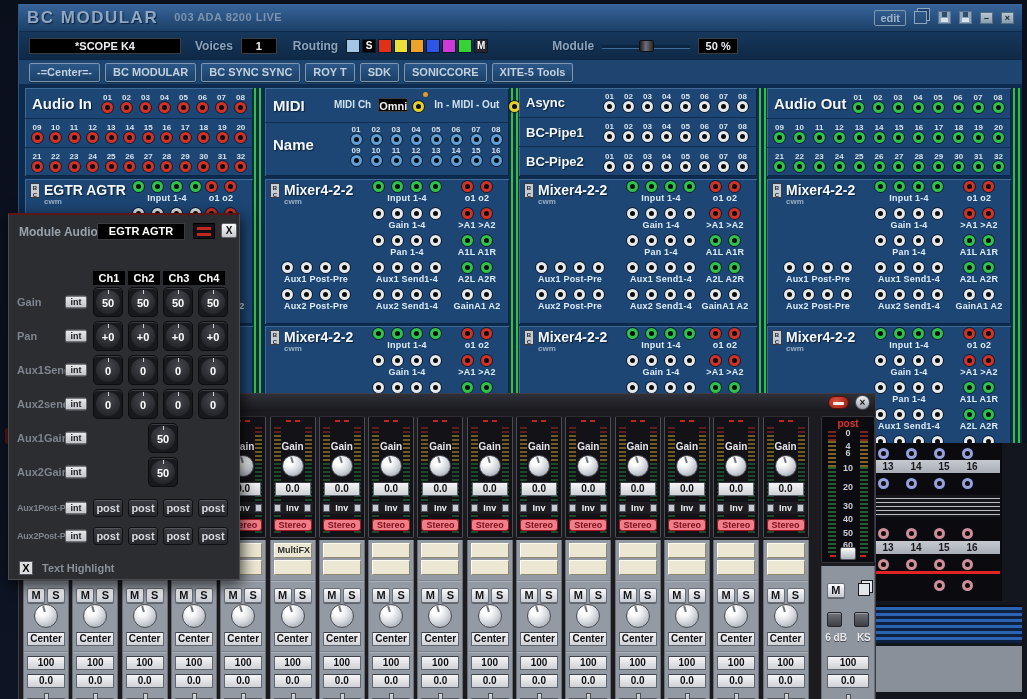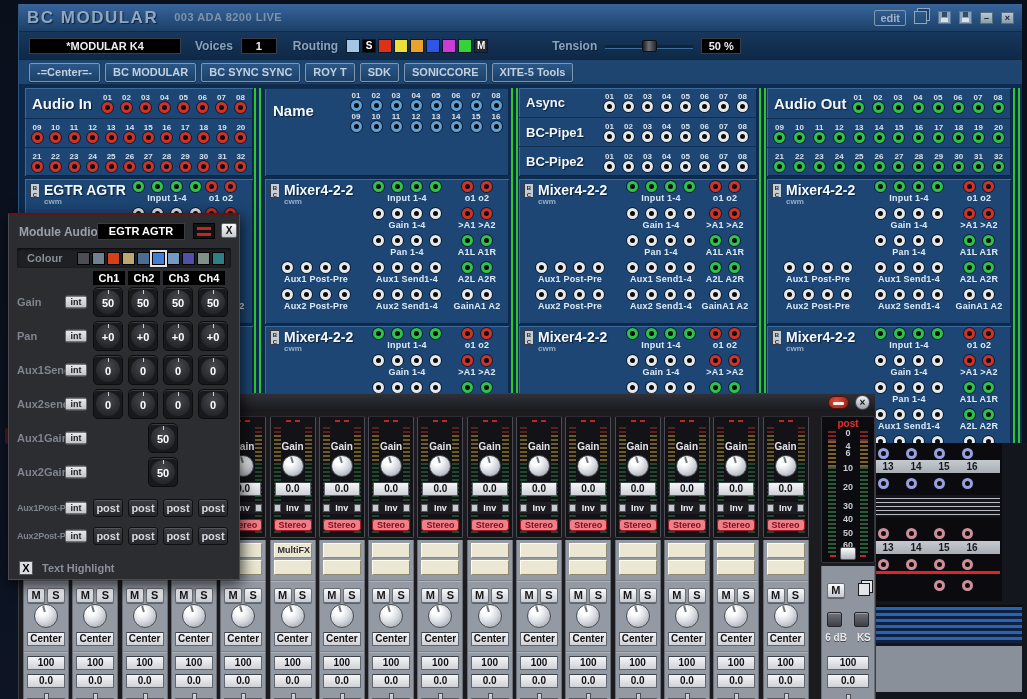--- a/index.html
+++ b/index.html
@@ -181,36 +181,36 @@
         <span class="editbtn">edit</span>
         <span class="pgs"></span>
         <span class="flp"></span>
         <span class="flp"></span>
         <span class="mnb">–</span>
         <span class="clb">×</span>
       </span>
     </div>
 
     <div class="controlbar">
-      <div class="blackbox patchname">*MODULAR K4</div>
+      <div class="blackbox patchname">*SCOPE K4</div>
       <span class="cblabel" style="margin-left:14px">Voices</span>
       <div class="blackbox voicesbox">1</div>
       <span class="cblabel" style="margin-left:16px">Routing</span>
       <span id="routingcells">
           <span class="rc" style="background:#a4c6e6"></span>
           <span class="rc" style="background:#000000">S</span>
           <span class="rc" style="background:#df3018"></span>
           <span class="rc" style="background:#ecdf3a"></span>
           <span class="rc" style="background:#eda229"></span>
           <span class="rc" style="background:#2f55e6"></span>
           <span class="rc" style="background:#ce3ad5"></span>
           <span class="rc" style="background:#35d335"></span>
           <span class="rc" style="background:#26262c">M</span>
         </span>
-      <span class="cblabel" style="margin-left:64px">Tension</span>
+      <span class="cblabel" style="margin-left:64px">Module</span>
       <span class="slider">
           <span class="shandle"></span>
         </span>
       <div class="blackbox pctbox">50 %</div>
     </div>
 
     <div class="toolbar" id="toolbar">
         <span class="tbtn">-=Center=-</span>
         <span class="tbtn">BC MODULAR</span>
         <span class="tbtn">BC SYNC SYNC</span>
@@ -360,20 +360,28 @@
             <span class="jack red"></span>
           </span>
           <span class="jc" style="width:18px">
             <span class="jn">32</span>
             <span class="jack red"></span>
           </span>
         </div>
     </div>
 
     <div class="panel" style="left:246px;width:244px">
+      <div class="midirow">
+        <span class="ptitle" style="flex:0 0 60px">MIDI</span>
+        <span class="mlabel">MIDI Ch</span>
+        <span class="blackbox omni">Omni</span>
+        <span class="midij"><span class="led"></span><span class="jack yellow"></span></span>
+        <span class="mlabel">In - MIDI - Out</span>
+        <span class="midij"><span class="led"></span><span class="jack yellow"></span></span>
+      </div>
       <div class="syncrow">
         <span class="ptitle" style="flex:0 0 66px;margin-top:12px">Name</span>
         <span class="syncgrid">
           <span class="jrow8">
               <span class="jc" style="width:20px">
                 <span class="jn">01</span>
                 <span class="jack blue"></span>
               </span>
               <span class="jc" style="width:20px">
                 <span class="jn">02</span>
@@ -2271,35 +2279,20 @@
   </div>
 
   <div class="dialog">
     <span class="dlabel">Module Audio</span>
     <span class="dname">EGTR AGTR</span>
     <span class="dstripes">
         <i></i>
         <i></i>
       </span>
     <span class="dclose">X</span>
-    <div class="dcolour">
-      <span class="dclabel">Colour</span>
-      <span id="swatches">
-          <span class="sw" style="background:#4a4e55"></span>
-          <span class="sw" style="background:#6e8292"></span>
-          <span class="sw" style="background:#d44018"></span>
-          <span class="sw" style="background:#bfa770"></span>
-          <span class="sw" style="background:#4a6d94"></span>
-          <span class="sw sel" style="background:#3f7fd6"></span>
-          <span class="sw" style="background:#749bc4"></span>
-          <span class="sw" style="background:#5050a8"></span>
-          <span class="sw" style="background:#7f9288"></span>
-          <span class="sw" style="background:#2e8084"></span>
-        </span>
-    </div>
     <div id="chheads">
         <span class="chh" style="left:84px">Ch1</span>
         <span class="chh" style="left:119px">Ch2</span>
         <span class="chh" style="left:154px">Ch3</span>
         <span class="chh" style="left:184px">Ch4</span>
       </div>
     <div id="drows">
         <div class="drow" style="top:72px;height:30px">
     <span class="dlb">Gain</span>
     <span class="intbtn">int</span>

